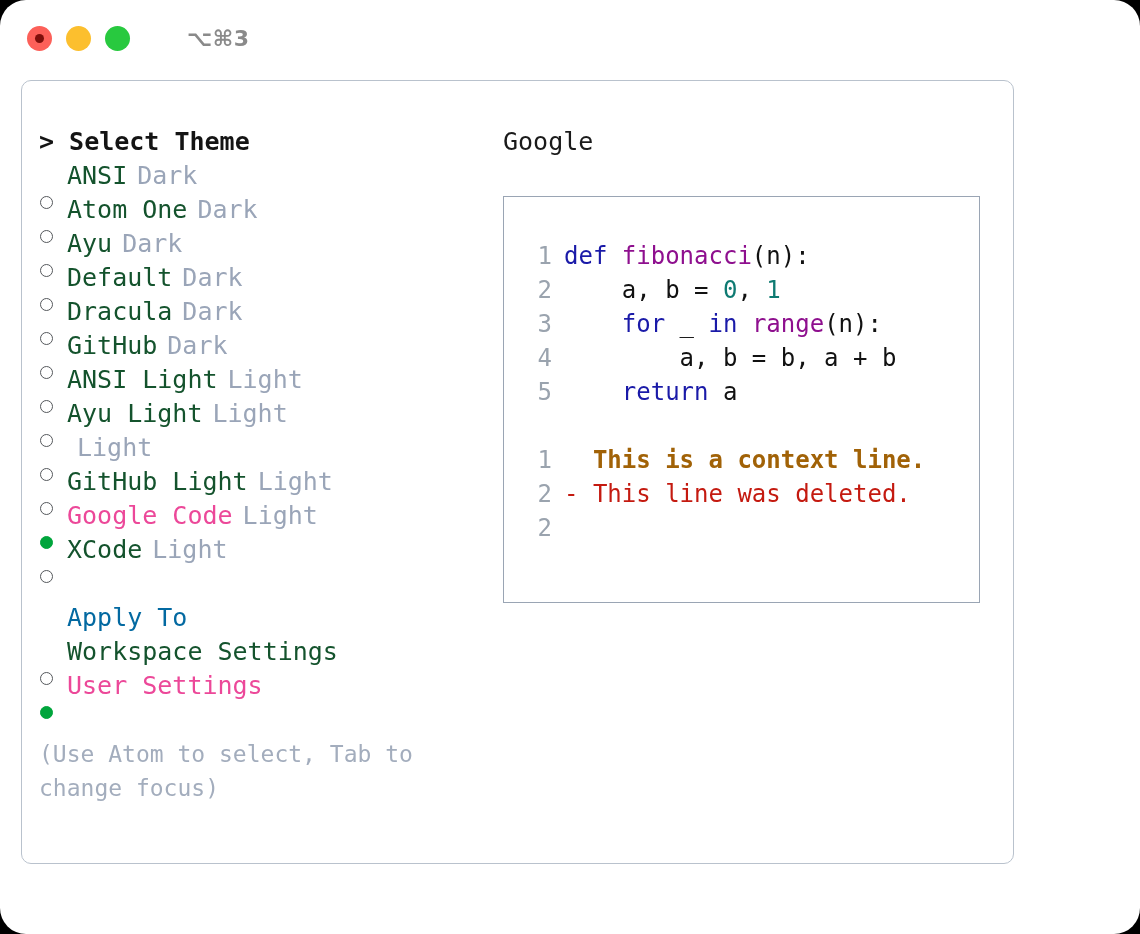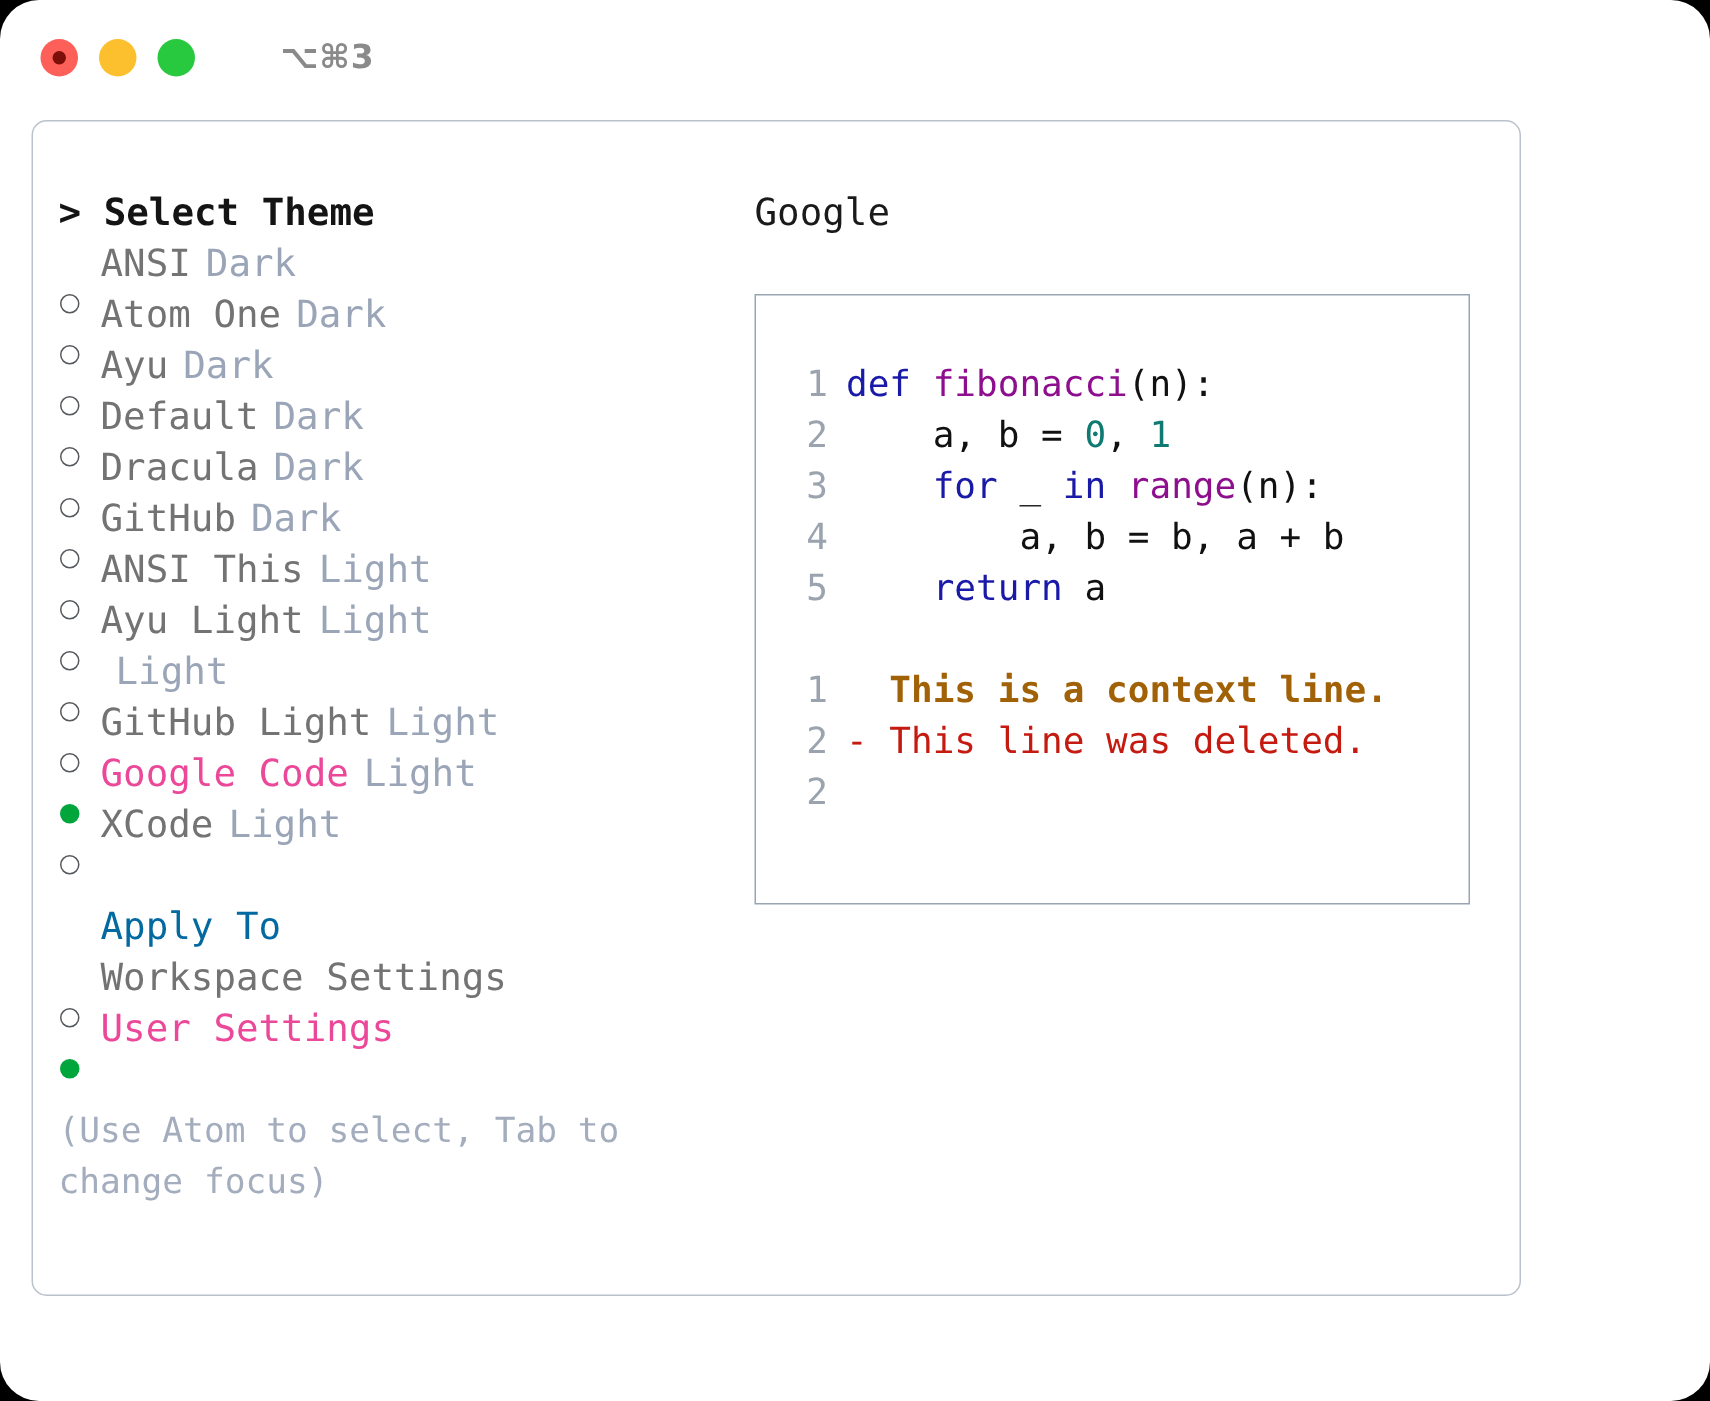--- a/index.html
+++ b/index.html
@@ -126,21 +126,21 @@
     height: 11px;
     border-radius: 50%;
     border: 1.4px solid #55585c;
     background: transparent;
   }
   .opt.selected .bullet::before {
     background: #00a53c;
     border-color: #00a53c;
   }
 
-  .opt-name  { color: #737373; }
+  .opt-name  { color: #14532d; }
   .opt.selected .opt-name { color: #ec4899; }
   .opt-variant {
     color: #9aa5b8;
     margin-left: 10px;
   }
 
   .gap-block { height: 34px; }
 
   .hint {
     font-size: 23px;
@@ -218,21 +218,21 @@
 
         <div class="list-heading">&gt; Select Theme</div>
 
         <div id="theme-list">
             <div class="opt"><span class="bullet"></span><span class="opt-name">ANSI</span><span class="opt-variant">Dark</span></div>
             <div class="opt"><span class="bullet"></span><span class="opt-name">Atom One</span><span class="opt-variant">Dark</span></div>
             <div class="opt"><span class="bullet"></span><span class="opt-name">Ayu</span><span class="opt-variant">Dark</span></div>
             <div class="opt"><span class="bullet"></span><span class="opt-name">Default</span><span class="opt-variant">Dark</span></div>
             <div class="opt"><span class="bullet"></span><span class="opt-name">Dracula</span><span class="opt-variant">Dark</span></div>
             <div class="opt"><span class="bullet"></span><span class="opt-name">GitHub</span><span class="opt-variant">Dark</span></div>
-            <div class="opt"><span class="bullet"></span><span class="opt-name">ANSI This</span><span class="opt-variant">Light</span></div>
+            <div class="opt"><span class="bullet"></span><span class="opt-name">ANSI Light</span><span class="opt-variant">Light</span></div>
             <div class="opt"><span class="bullet"></span><span class="opt-name">Ayu Light</span><span class="opt-variant">Light</span></div>
             <div class="opt"><span class="bullet"></span><span class="opt-variant">Light</span></div>
             <div class="opt"><span class="bullet"></span><span class="opt-name">GitHub Light</span><span class="opt-variant">Light</span></div>
             <div class="opt selected"><span class="bullet"></span><span class="opt-name">Google Code</span><span class="opt-variant">Light</span></div>
             <div class="opt"><span class="bullet"></span><span class="opt-name">XCode</span><span class="opt-variant">Light</span></div>
           </div>
 
         <div class="gap-block"></div>
 
         <div class="sub-heading">Apply To</div>

